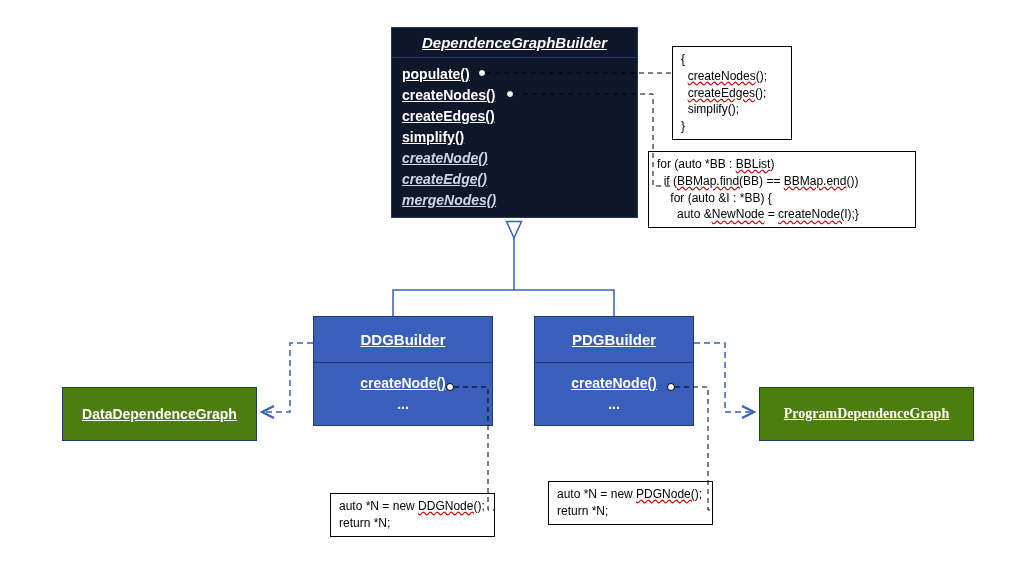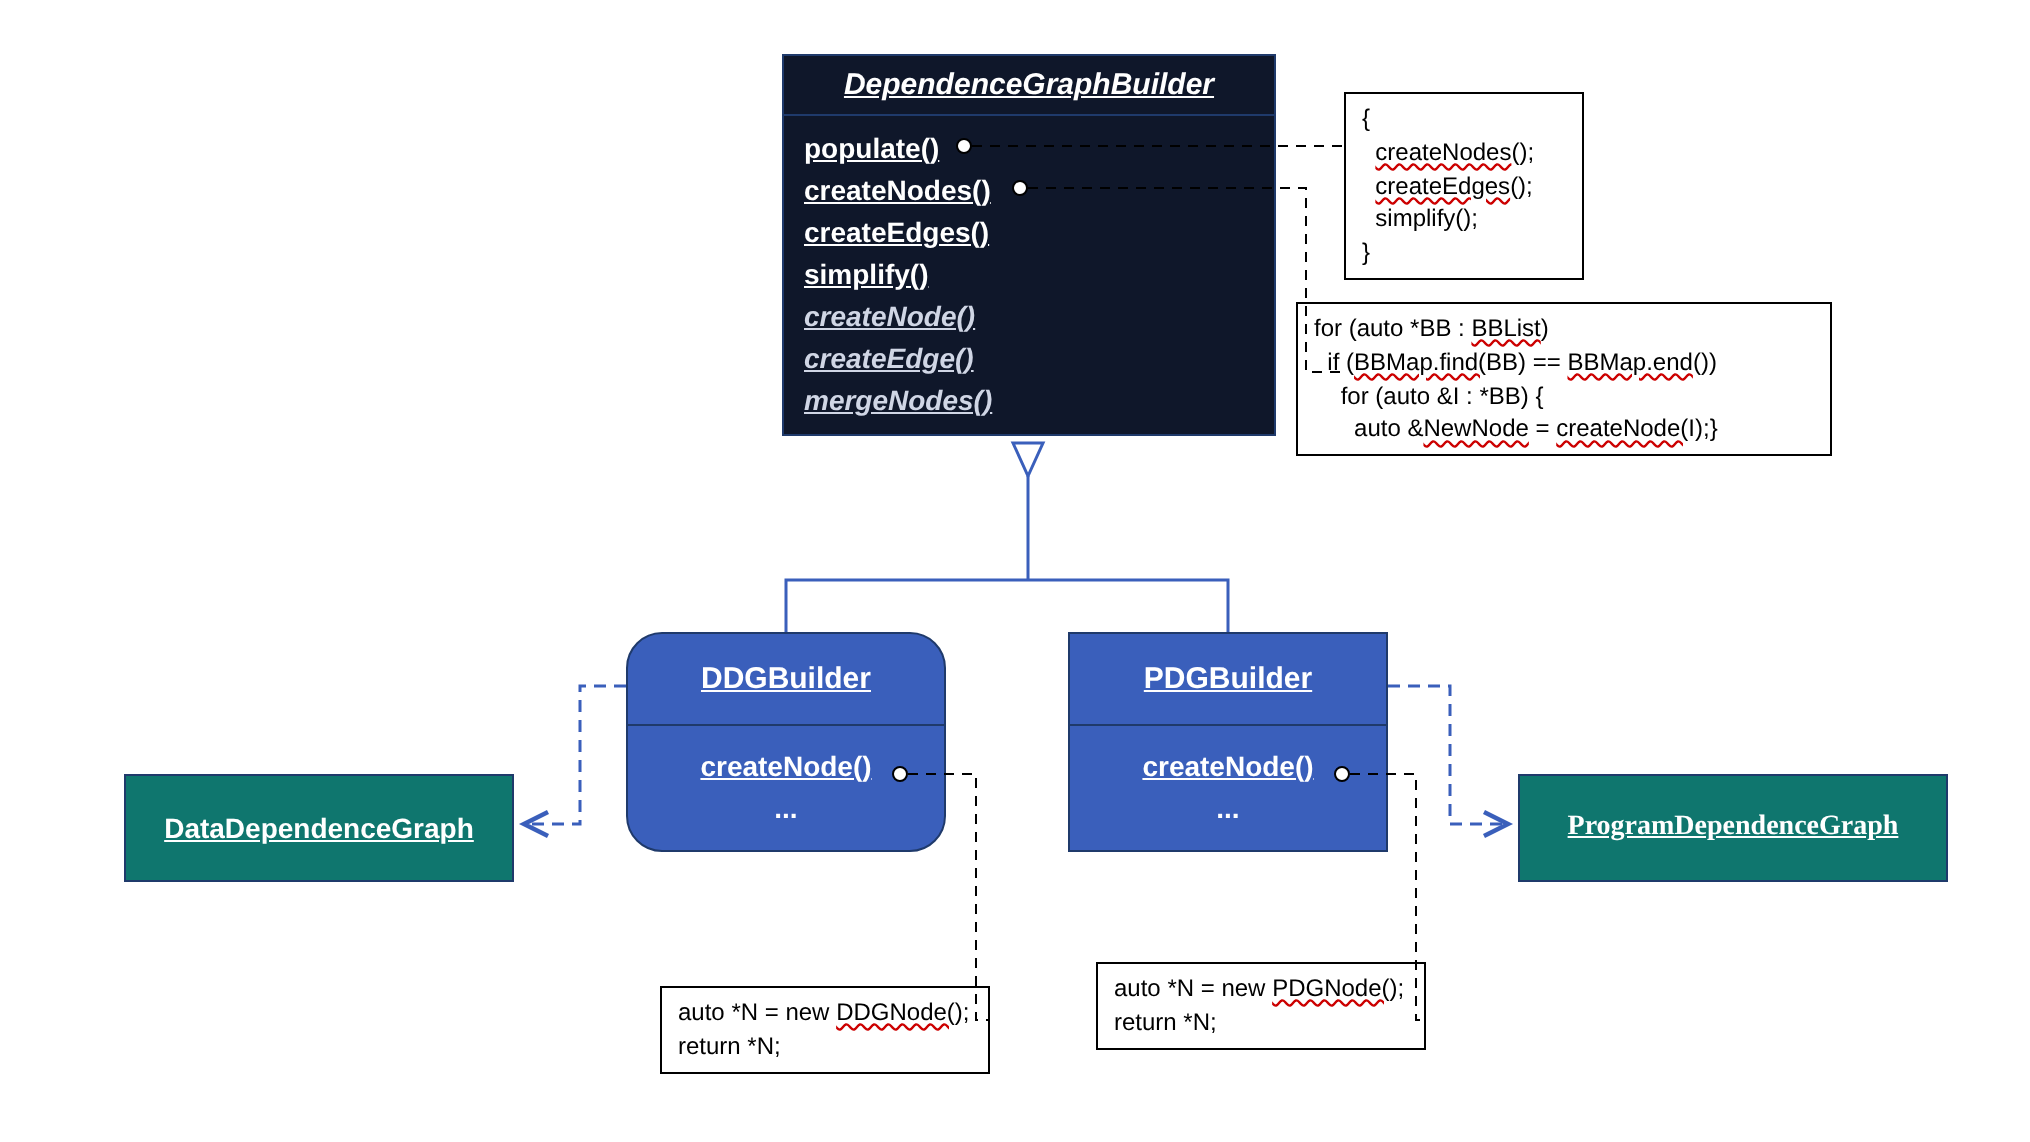--- a/index.html
+++ b/index.html
@@ -31,21 +31,21 @@
     font-weight: bold;
     line-height: 1.5;
   }
   .abstract-title { font-style: italic; text-decoration: underline; }
   .method-underline { text-decoration: underline; }
   .method-italic { font-style: italic; color: #d0d6e5; }
   .parent-box { background: #0f172a; }
   .child-box { background: #3a5fbb; }
   .small-box {
     position: absolute;
-    background: #0f766e;
+    background: #4d7c0f;
     border: 1px solid #1f3a6b;
     padding: 18px 10px;
     color: #ffffff;
     font-weight: bold;
     text-align: center;
     font-size: 14px;
     text-decoration: underline;
   }
   .note-box {
     position: absolute;
@@ -103,21 +103,21 @@
   <div>}</div>
 </div>
 
 <div class="note-box" style="left:648px; top:151px; width:268px;">
   <div><span>for (auto *BB : </span><span class="squiggle">BBList</span><span>)</span></div>
   <div>&nbsp;&nbsp;<span>if (</span><span class="squiggle">BBMap.find(</span><span>BB) == </span><span class="squiggle">BBMap.end</span><span>())</span></div>
   <div>&nbsp;&nbsp;&nbsp;&nbsp;<span>for (auto &amp;I : *BB) {</span></div>
   <div>&nbsp;&nbsp;&nbsp;&nbsp;&nbsp;&nbsp;<span>auto &amp;</span><span class="squiggle">NewNode</span><span> = </span><span class="squiggle">createNode(</span><span>I);}</span></div>
 </div>
 
-<div class="uml-box child-box" style="left:313px; top:316px; width:160px;border-radius:18px;">
+<div class="uml-box child-box" style="left:313px; top:316px; width:180px;">
   <div class="uml-title" style="padding:14px 10px;"><span class="method-underline">DDGBuilder</span></div>
   <div class="uml-body" style="text-align:center; padding:10px;">
     <div class="method-underline">createNode()</div>
     <div>...</div>
   </div>
 </div>
 <div class="anchor-circle" style="left:446px; top:383px;"></div>
 
 <div class="uml-box child-box" style="left:534px; top:316px; width:160px;">
   <div class="uml-title" style="padding:14px 10px;"><span class="method-underline">PDGBuilder</span></div>

